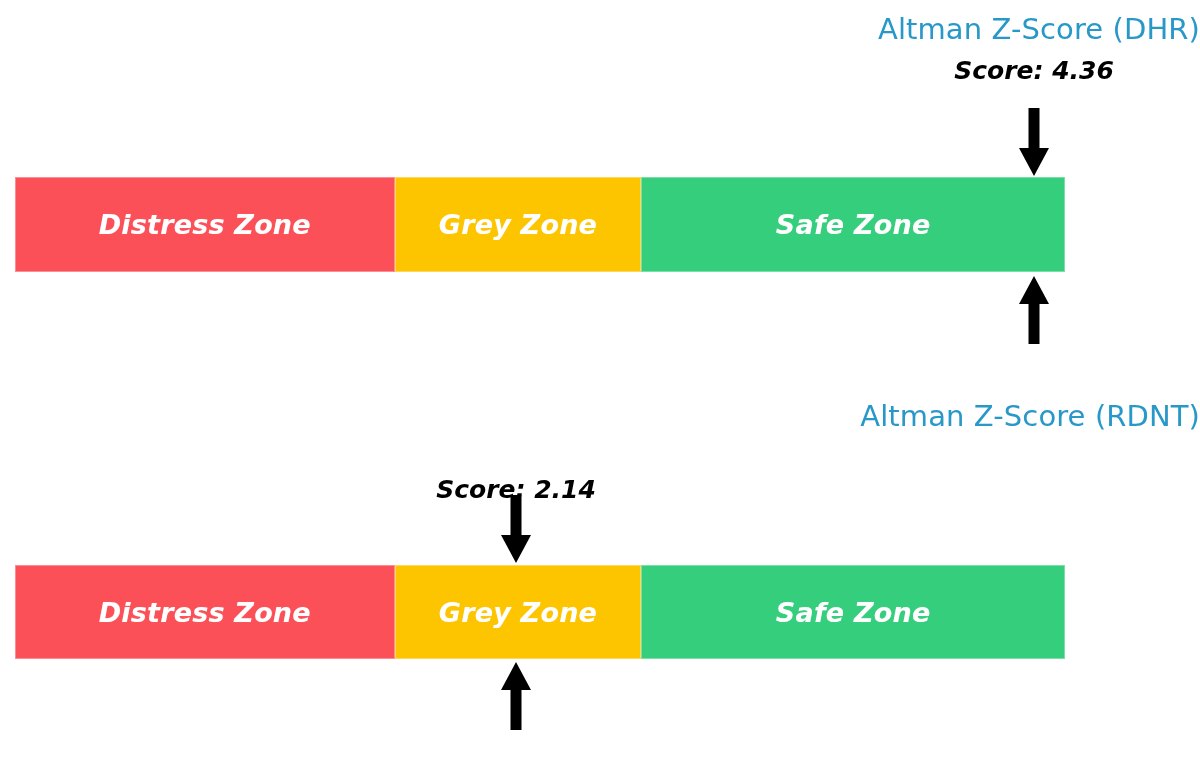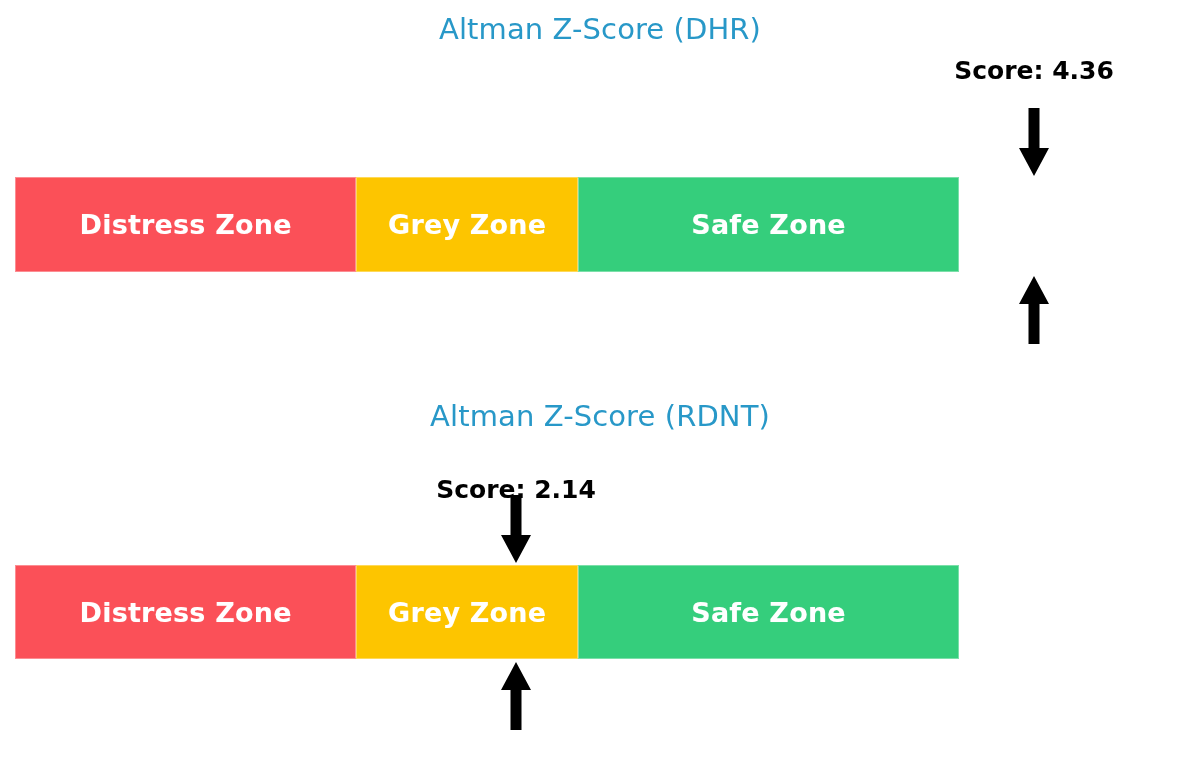--- a/index.html
+++ b/index.html
@@ -21,49 +21,51 @@
     left: 0;
     width: 1200px;
   }
   #panel-dhr  { top: 0px;   height: 387px; }
   #panel-rdnt { top: 387px; height: 387px; }
 
   .chart-title {
     position: absolute;
     left: 0;
     width: 1200px;
-    text-align: center;
+    text-align: right;
     color: #2898c8;
     font-size: 29px;
     font-weight: 400;
     letter-spacing: 0.1px;
     white-space: nowrap;
   }
   #title-dhr  { top: 12px; }
   #title-rdnt { top: 399px; }
 
   .score-label {
     position: absolute;
     text-align: left;
     color: #000000;
     font-size: 25px;
     font-weight: 700;
     white-space: nowrap;
     transform: translateX(-50%);
+    font-style: italic;
   }
   #score-dhr  { left: 1034px; top: 56px; }
   #score-rdnt { left: 516px;  top: 443px; margin-top: 32px; }
 
   
   .zone-bar {
     position: absolute;
     left: 15px;
-    width: 944px;
+    width: 1050px;
     display: flex;
     align-items: stretch;
+    font-style: italic;
   }
   #bar-dhr  { top: 177px; height: 95px; }
   #bar-rdnt { top: 565px; height: 94px; }
 
   .zone {
     position: relative;
     display: flex;
     align-items: center;
     justify-content: center;
     box-sizing: border-box;

